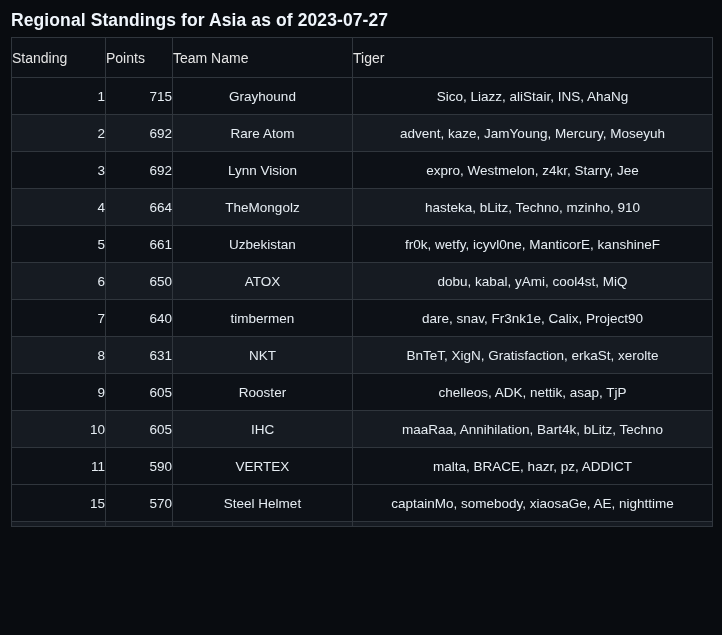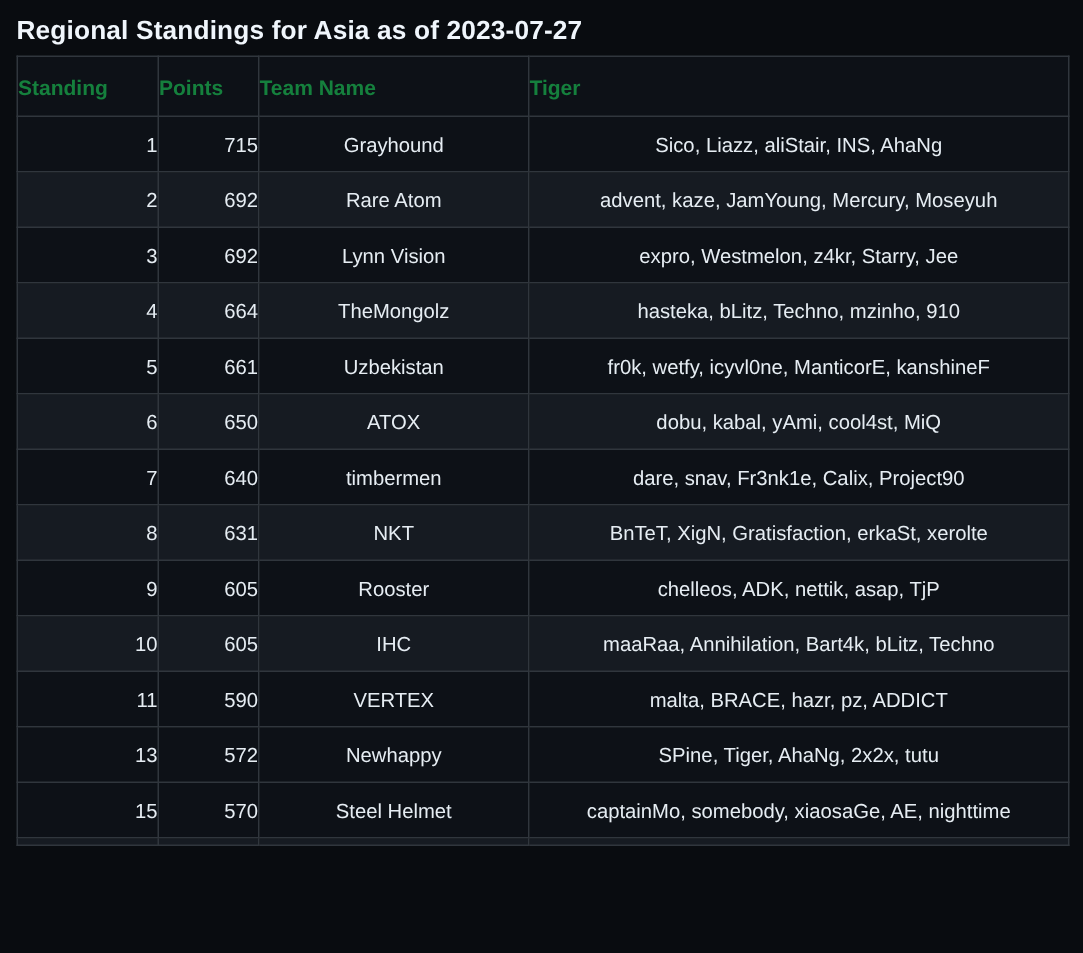--- a/index.html
+++ b/index.html
@@ -47,22 +47,22 @@
     border: 1px solid #30363d;
     padding: 0;
     height: 37px;
     box-sizing: border-box;
     vertical-align: middle;
     overflow: hidden;
     white-space: nowrap;
   }
   table.standings thead th {
     background: #0d1117;
-    color: #15803d;
-    font-weight: bold;
+    color: #e5e5e5;
+    font-weight: normal;
     font-size: 14px;
     text-align: left;
     height: 40px;
   }
   .col-standing { width: 94px; }
   .col-points   { width: 67px; }
   .col-team     { width: 180px; }
   .col-roster   { width: 360px; }
 
   th.cell-standing, th.cell-points, th.cell-team, th.cell-roster {
@@ -183,26 +183,20 @@
         </tr>
 
         <tr class="row-odd">
           <td class="cell-standing">11</td>
           <td class="cell-points">590</td>
           <td class="cell-team">VERTEX</td>
           <td class="cell-roster">malta, BRACE, hazr, pz, ADDICT</td>
         </tr>
 
 
-        <tr class="row-odd">
-          <td class="cell-standing">13</td>
-          <td class="cell-points">572</td>
-          <td class="cell-team">Newhappy</td>
-          <td class="cell-roster">SPine, Tiger, AhaNg, 2x2x, tutu</td>
-        </tr>
 
 
         <tr class="row-odd">
           <td class="cell-standing">15</td>
           <td class="cell-points">570</td>
           <td class="cell-team">Steel Helmet</td>
           <td class="cell-roster">captainMo, somebody, xiaosaGe, AE, nighttime</td>
         </tr>
 
         <tr class="row-even row-clipped">

